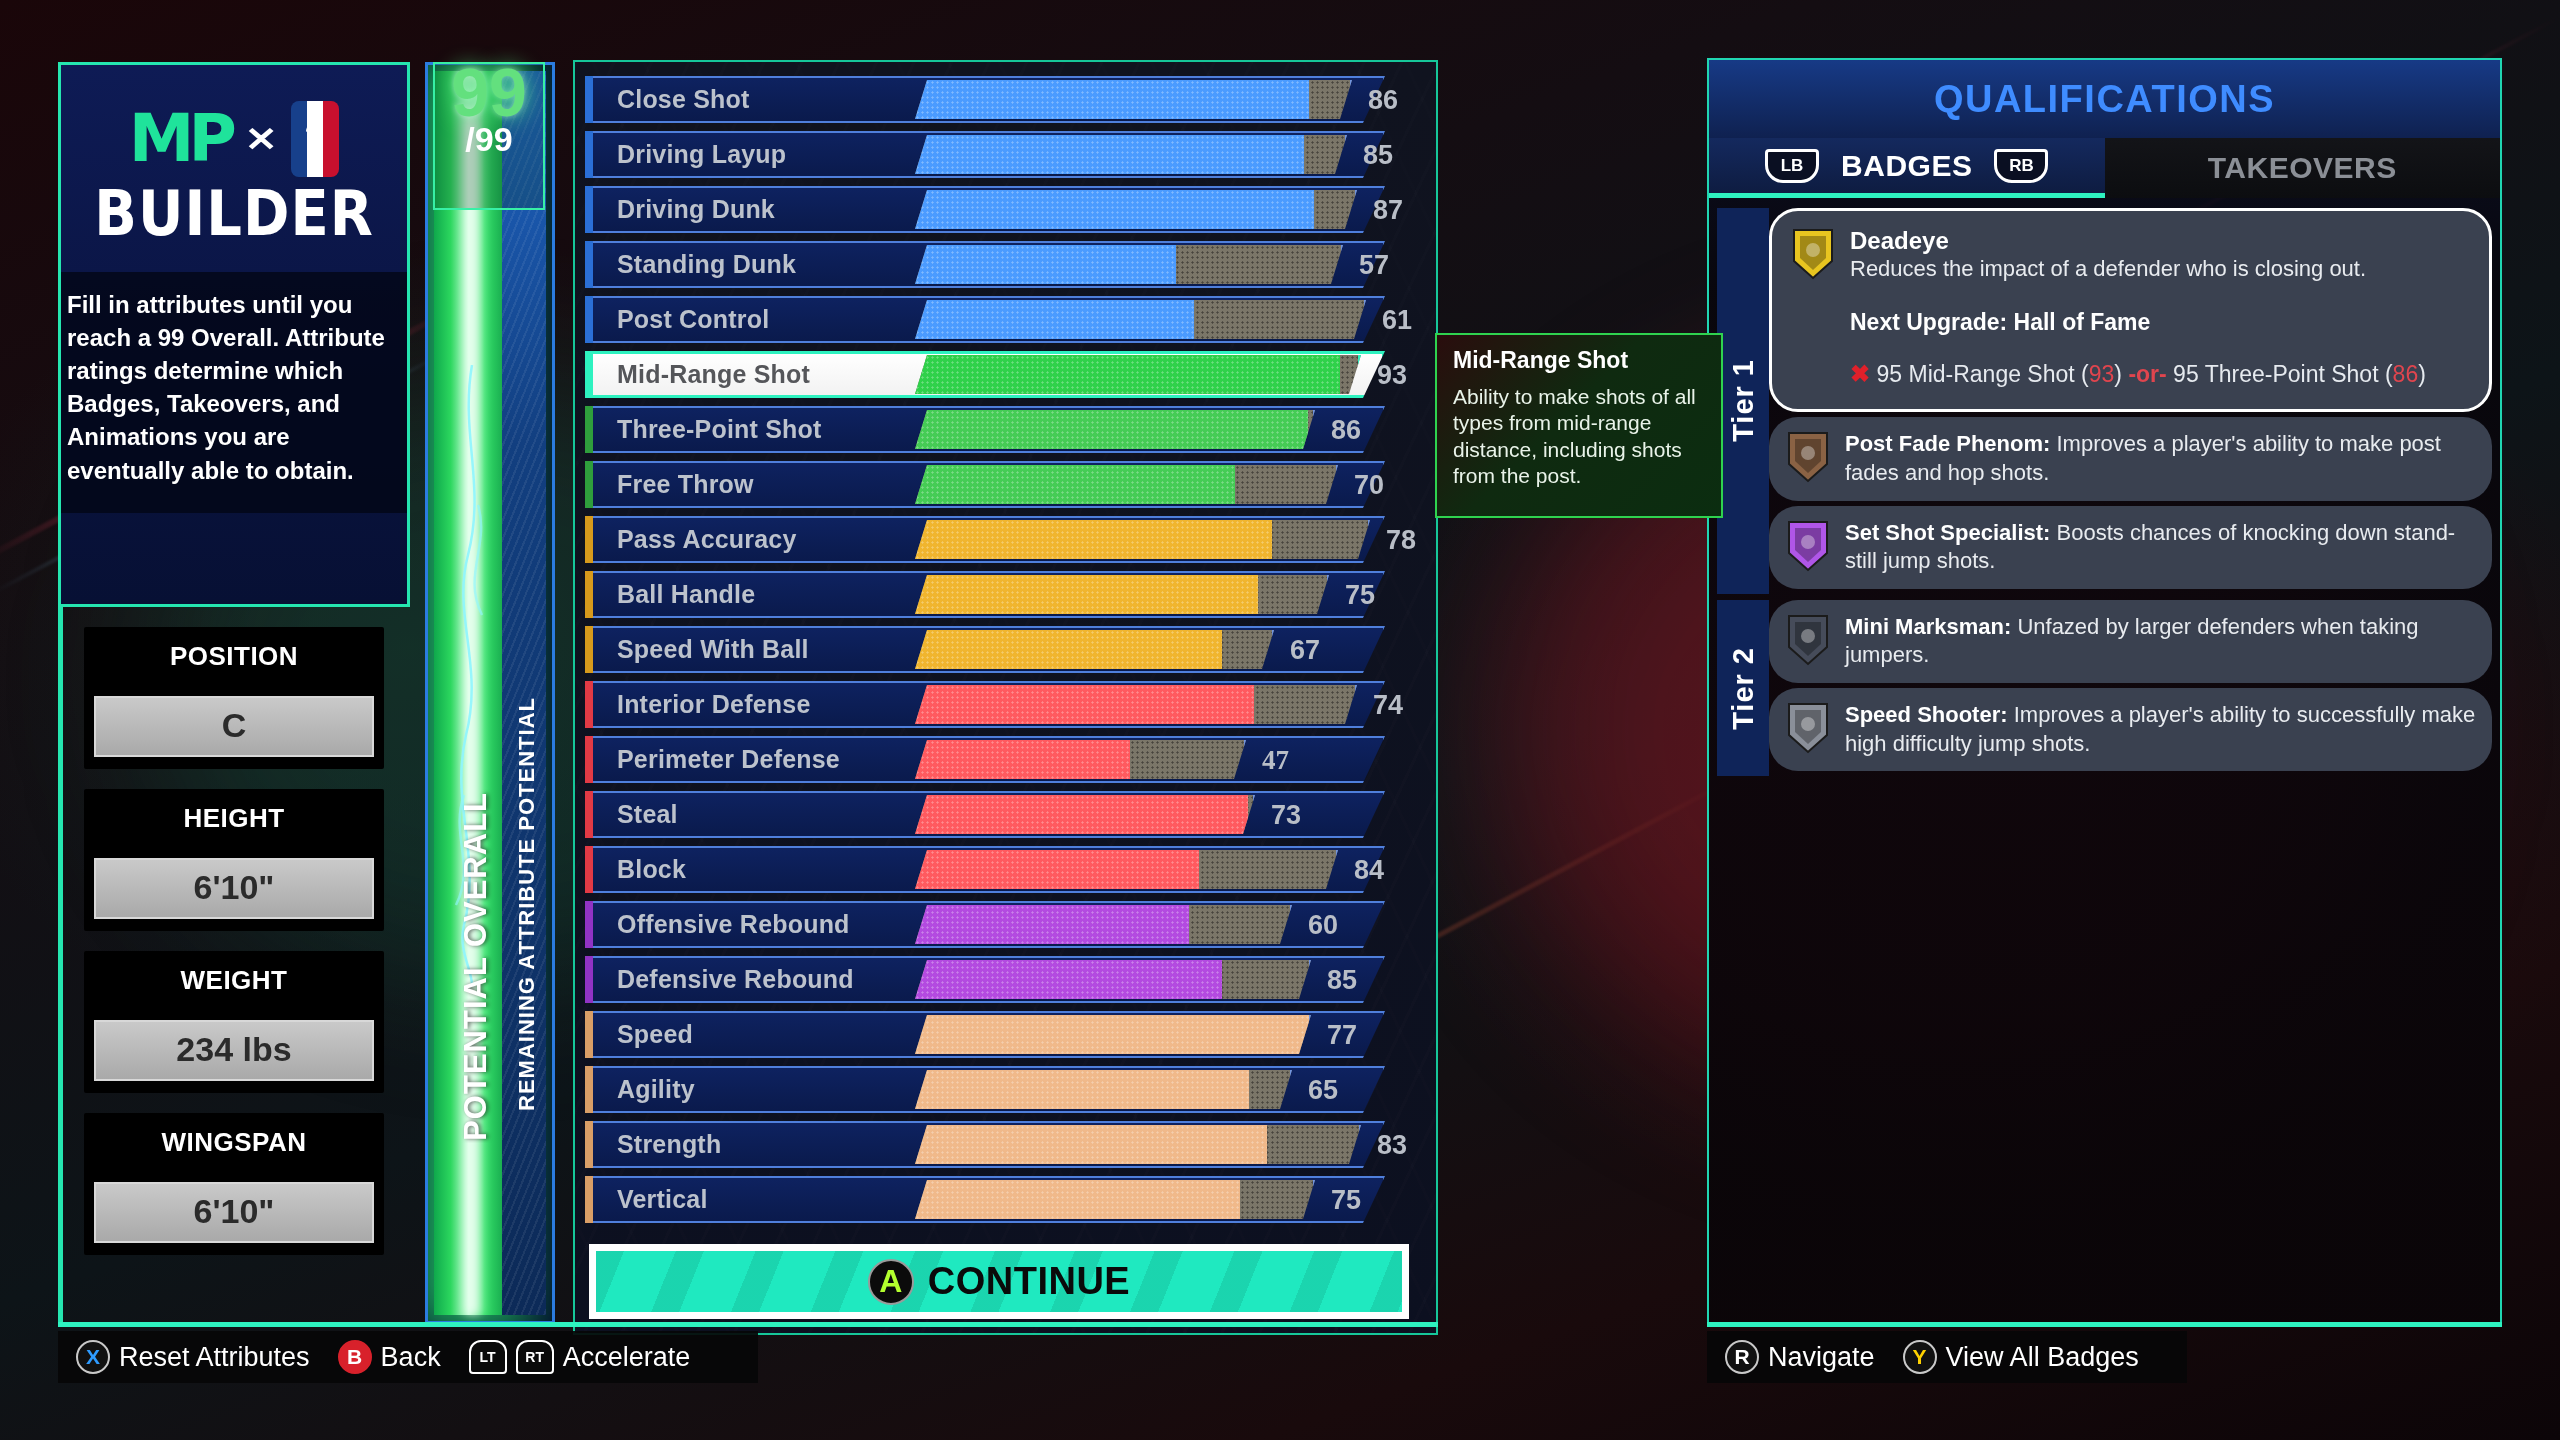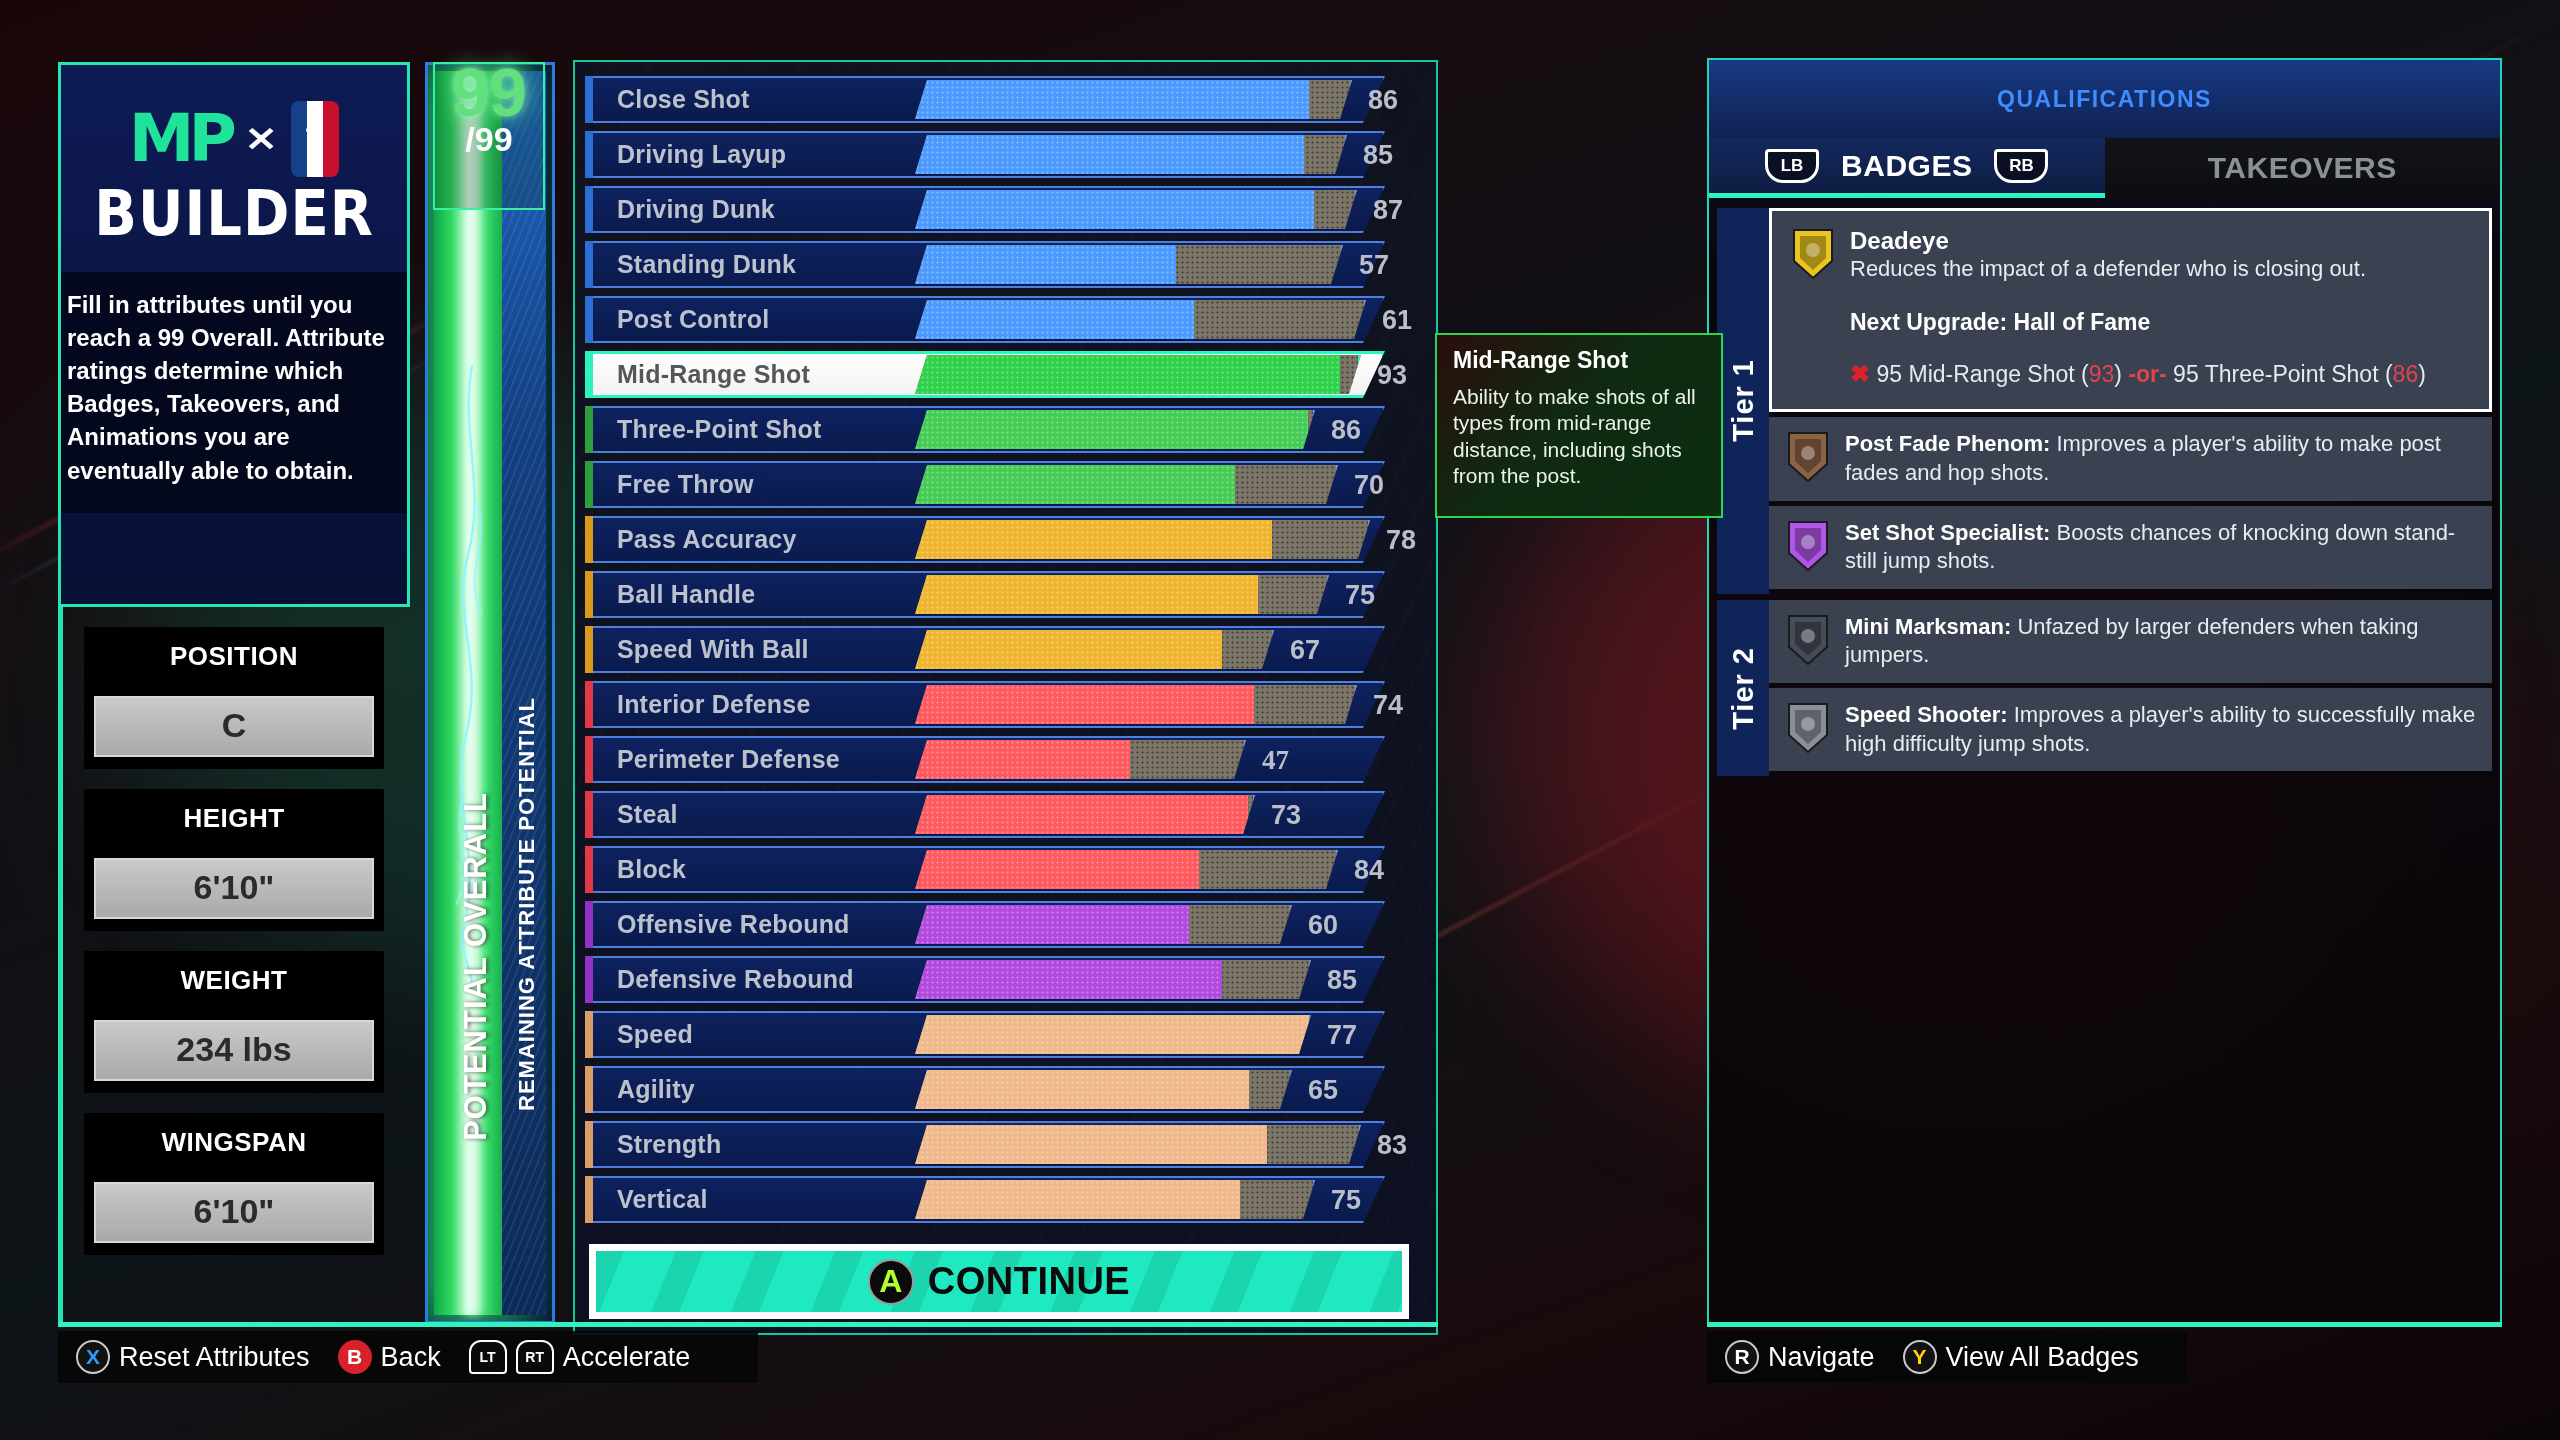--- a/index.html
+++ b/index.html
@@ -140,40 +140,40 @@
              border:2px solid #2fd34f; padding:12px 16px; z-index:20; }
   .tt-title { color:#fff; font-size:23px; font-weight:800; margin-bottom:10px; }
   .tt-body { color:#e9f3e9; font-size:21px; line-height:1.25; font-weight:500; }
 
   
   #right-panel { position:absolute; left:1707px; top:58px; width:795px; height:1268px;
                  background: linear-gradient(180deg, rgba(10,16,40,.9) 0%, rgba(8,6,12,.92) 18%, rgba(10,5,8,.94) 100%);
                  border:2px solid #20d6b2; overflow:hidden; }
   .q-header { height:78px; background: linear-gradient(180deg,#173a86 0%, #0f2150 100%);
               display:flex; align-items:center; justify-content:center; }
-  .q-title { color:#3f8cff; font-size:23px; font-weight:900; letter-spacing:1.5px; }
+  .q-title { color:#3f8cff; font-size:38px; font-weight:900; letter-spacing:1.5px; }
   .q-tabs { display:flex; height:60px; }
   .q-tab { flex:1; display:flex; align-items:center; justify-content:center; gap:22px;
            background: linear-gradient(180deg,#14295e 0%, #0e1c41 100%); position:relative; }
   .q-tab.active { border-bottom:5px solid #2ef2c0;text-align:center; }
   .q-tab.inactive { background: linear-gradient(180deg,#131418 0%, #0c0d10 100%); }
   .q-tab-label { font-size:30px; font-weight:900; color:#ffffff; letter-spacing:.5px; }
   .q-tab.inactive .q-tab-label { color:#8b8f96; }
   .bumper { width:54px; height:34px; border:3px solid #fff; border-radius:4px 4px 18px 18px;
             display:flex; align-items:center; justify-content:center; color:#fff;
             font-size:17px; font-weight:900; background:#0a0f22; }
 
   .tiers { position:relative; padding:10px 8px 0 8px; }
   .tier { display:flex; margin-bottom:6px; }
   .tier-spine { width:52px; background:#0f2459; display:flex; align-items:center; justify-content:center; }
   .tier-spine span { writing-mode: vertical-rl; transform: rotate(180deg);
                      color:#fff; font-size:29px; font-weight:900; letter-spacing:1px; }
   .tier-body { flex:1; }
   .badge-row { display:flex; align-items:flex-start; gap:14px; background:#3a4150;
-               padding:13px 16px; margin-bottom:5px; position:relative; }
+               padding:13px 16px; margin-bottom:5px; position:relative;border-radius:29px; }
   .badge-row.featured { background:#3a4150; border:3px solid #ffffff; padding:16px 18px 20px 18px; }
   .badge-icon { width:46px; height:54px; flex:0 0 46px; position:relative; }
   .badge-text { flex:1; }
   .badge-name { color:#ffffff; font-size:24px; font-weight:800; }
   .badge-desc { color:#e8ebef; font-size:22px; line-height:1.25; font-weight:500; }
   .badge-inline { color:#e8ebef; font-size:22px; line-height:1.3; font-weight:500; }
   .badge-inline b { color:#fff; font-weight:800; }
   .upg-title { color:#fff; font-size:23px; font-weight:800; margin-top:26px; }
   .upg-line { color:#e6eaef; font-size:23px; margin-top:22px; line-height:1.3; }
   .req-x { color:#e0202a; font-weight:900; font-size:24px; }

